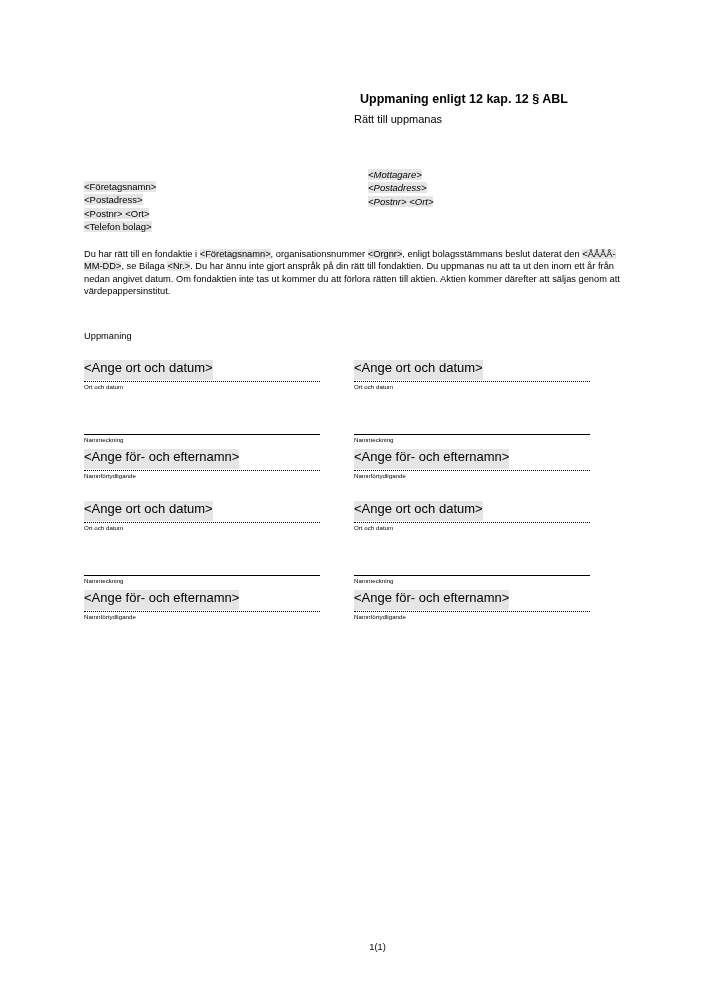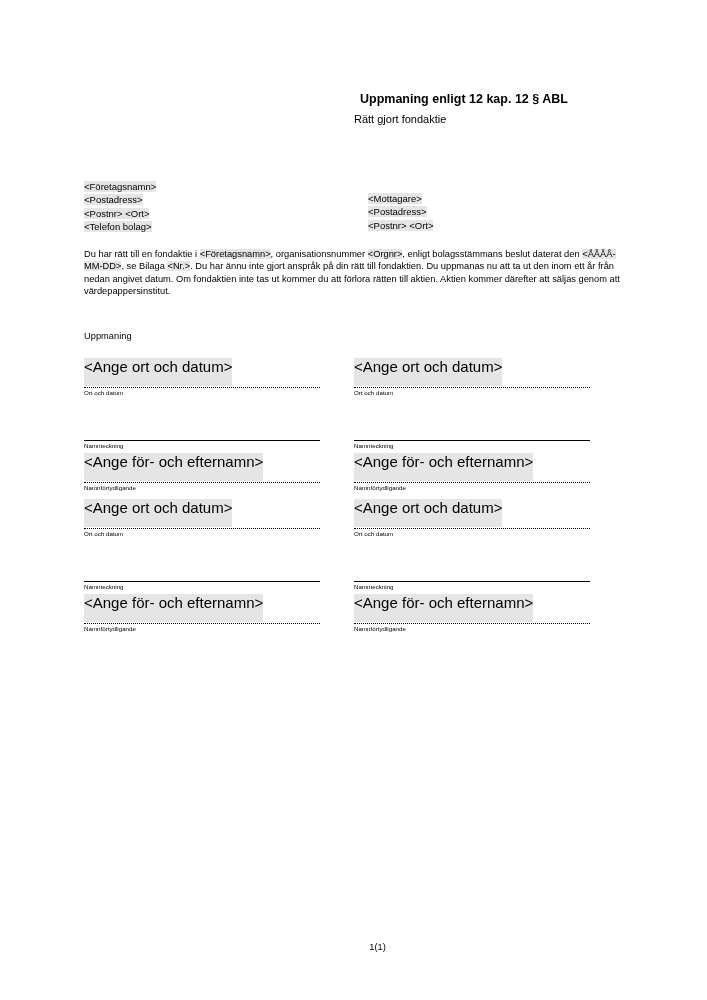--- a/index.html
+++ b/index.html
@@ -44,21 +44,21 @@
     margin: 1px 0 0 0;
   }
 
   
   .addr {
     position: absolute;
     font-size: 9.5px;
     line-height: 1.42;
   }
   .addr-left { left: 84px; top: 180px; }
-  .addr-right { left: 368px; top: 192px; }
+  .addr-right { left: 368px; top: 168px; font-style: italic; }
   .addr div { white-space: nowrap; }
 
   .hl {
     background: #e5e5e5;
   }
 
   
   .body-par {
     position: absolute;
     left: 84px;
@@ -74,24 +74,24 @@
     top: 331px;
     font-size: 9.3px;
   }
 
   
   .sig {
     position: absolute;
     width: 236px;
   }
   .sig-val {
-    font-size: 15px;
+    font-size: 13px;
     white-space: nowrap;
     display: inline-block;
-    height: 28px;
+    height: 20px;
   }
   .dotline {
     border-bottom: 1px dotted #000;
     height: 0;
     margin-top: 1px;
   }
   .solidline {
     border-bottom: 1px solid #000;
     height: 0;
   }
@@ -115,21 +115,21 @@
     padding-left: 24px;
   }
 </style>
 </head>
 <body>
 
 <div class="page">
 
   <div class="title-block">
     <div class="doc-title">Uppmaning enligt 12 kap. 12 § ABL</div>
-    <div class="doc-subtitle">Rätt gjort fondaktie</div>
+    <div class="doc-subtitle">Rätt till uppmanas</div>
   </div>
 
   <div class="addr addr-left">
     <div><span class="hl">&lt;Företagsnamn&gt;</span></div>
     <div><span class="hl">&lt;Postadress&gt;</span></div>
     <div><span class="hl">&lt;Postnr&gt; &lt;Ort&gt;</span></div>
     <div><span class="hl">&lt;Telefon bolag&gt;</span></div>
   </div>
 
   <div class="addr addr-right">

